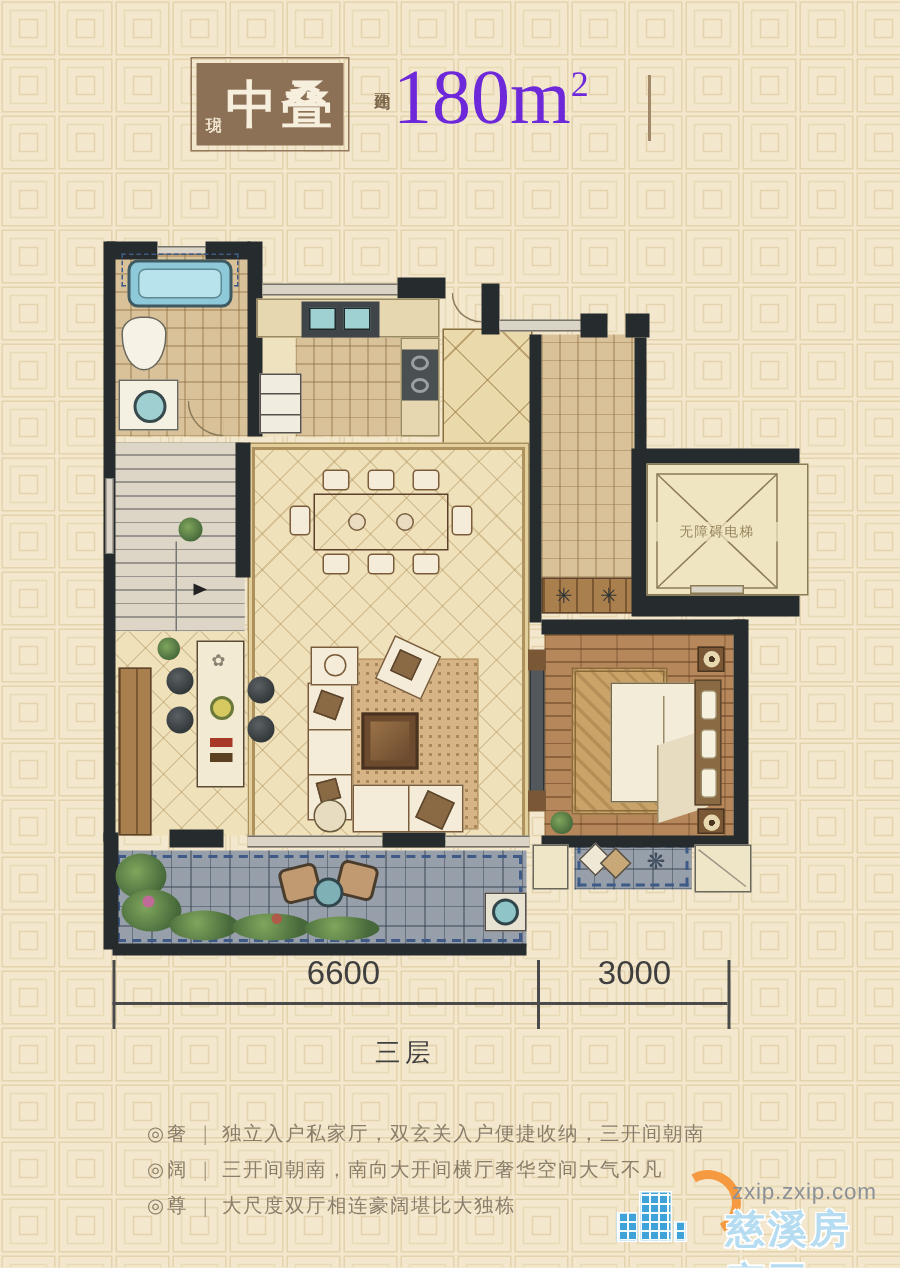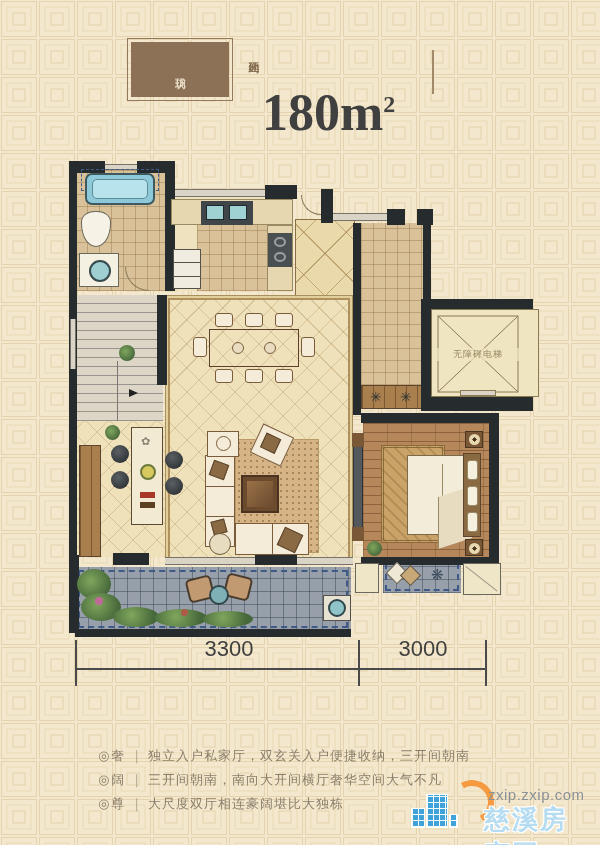--- a/index.html
+++ b/index.html
@@ -8,21 +8,21 @@
   .abs{position:absolute;box-sizing:border-box;}
   #bg{position:absolute;left:0;top:0;z-index:0;}
   #content{position:absolute;left:0;top:0;width:600px;height:845px;z-index:1;}
 
   
   .badge{left:127px;top:38px;width:106px;height:63px;border:1px solid #94795c;padding:3px;}
   .badge-inner{width:100%;height:100%;background:#8c7157;display:flex;align-items:center;justify-content:center;gap:4px;}
   .badge-brand{writing-mode:vertical-rl;text-orientation:upright;font-size:11px;color:#f2e7d2;letter-spacing:2px;line-height:1;}
   .badge-title{font-size:34px;font-weight:bold;color:#f7efdd;letter-spacing:3px;font-family:"Liberation Serif","DejaVu Serif",serif;}
   .area-prefix{left:246px;top:52px;writing-mode:vertical-rl;text-orientation:upright;font-size:11px;color:#7d6649;letter-spacing:1px;}
-  .area-value{left:262px;top:36px;font-family:"Liberation Serif","DejaVu Serif",serif;font-size:52px;font-weight:bold;color:#404040;letter-spacing:0px;margin-top:47px;}
+  .area-value{left:262px;top:36px;font-family:"Liberation Serif","DejaVu Serif",serif;font-size:52px;font-weight:normal;color:#6d28d9;letter-spacing:0px;}
   .area-value sup{font-size:24px;vertical-align:18px;}
   .hdr-divider{left:432px;top:50px;width:0;height:44px;border-left:2px solid #a08868;}
   .specs{left:452px;top:52px;color:#86715a;font-size:18px;font-weight:bold;letter-spacing:2px;line-height:23px;}
 
   
   .wall{background:#262b2d;}
   .win{background:#d9d4c6;border-top:1px solid #77736a;border-bottom:1px solid #77736a;}
   .tile-tan{background:#d9c29a;background-image:
      repeating-linear-gradient(0deg,rgba(140,105,60,.38) 0 1px,transparent 1px 12px),
      repeating-linear-gradient(90deg,rgba(140,105,60,.38) 0 1px,transparent 1px 12px);}
@@ -86,20 +86,21 @@
     </pattern>
   </defs>
   <rect width="600" height="845" fill="url(#sq)"></rect>
 </svg>
 
 <div id="content">
 
   <div class="abs badge">
     <div class="badge-inner">
       <span class="badge-brand">珑玥</span>
+      <span class="badge-title">中叠</span>
     </div>
   </div>
   <div class="abs area-prefix">建面约</div>
   <div class="abs area-value"><span>180m</span><sup>2</sup></div>
   <div class="abs hdr-divider"></div>
 
   <div class="abs" id="plan" style="left:69px;top:149px;width:462px;height:494px;">
 
     <div class="abs tile-tan" style="left:6px;top:16px;width:92px;height:126px;"></div>
     <div class="abs" style="left:102px;top:40px;width:122px;height:102px;background:#efe2bf;"></div>
@@ -275,23 +276,24 @@
     <div class="abs" style="left:394px;top:414px;width:38px;height:32px;background:#efe6c8;border:1px solid #6a675c;">
       <div class="abs" style="left:2px;top:2px;width:40px;height:0;border-top:1px solid #9a9484;transform:rotate(38deg);transform-origin:left top;"></div>
     </div>
   </div>
 
   <div class="abs" style="left:69px;top:630px;width:462px;height:60px;">
     <div class="abs dim-line" style="left:6px;top:38px;width:410px;"></div>
     <div class="abs dim-tick" style="left:6px;top:10px;height:46px;"></div>
     <div class="abs dim-tick" style="left:289px;top:10px;height:46px;"></div>
     <div class="abs dim-tick" style="left:416px;top:10px;height:46px;"></div>
-    <div class="abs dim-label" style="left:60px;top:6px;width:200px;">3300</div>
+    <div class="abs dim-label" style="left:60px;top:6px;width:200px;">6600</div>
     <div class="abs dim-label" style="left:289px;top:6px;width:130px;">3000</div>
   </div>
+  <div class="abs floor-label" style="left:180px;top:690px;width:180px;">三层</div>
 
 
   <div class="abs features" style="left:98px;top:744px;width:420px;">
     <div>
       <span class="bullet">◎</span><span class="tag">奢</span><span class="sep">｜</span><span>独立入户私家厅，双玄关入户便捷收纳，三开间朝南</span>
     </div>
     <div>
       <span class="bullet">◎</span><span class="tag">阔</span><span class="sep">｜</span><span>三开间朝南，南向大开间横厅奢华空间大气不凡</span>
     </div>
     <div>

